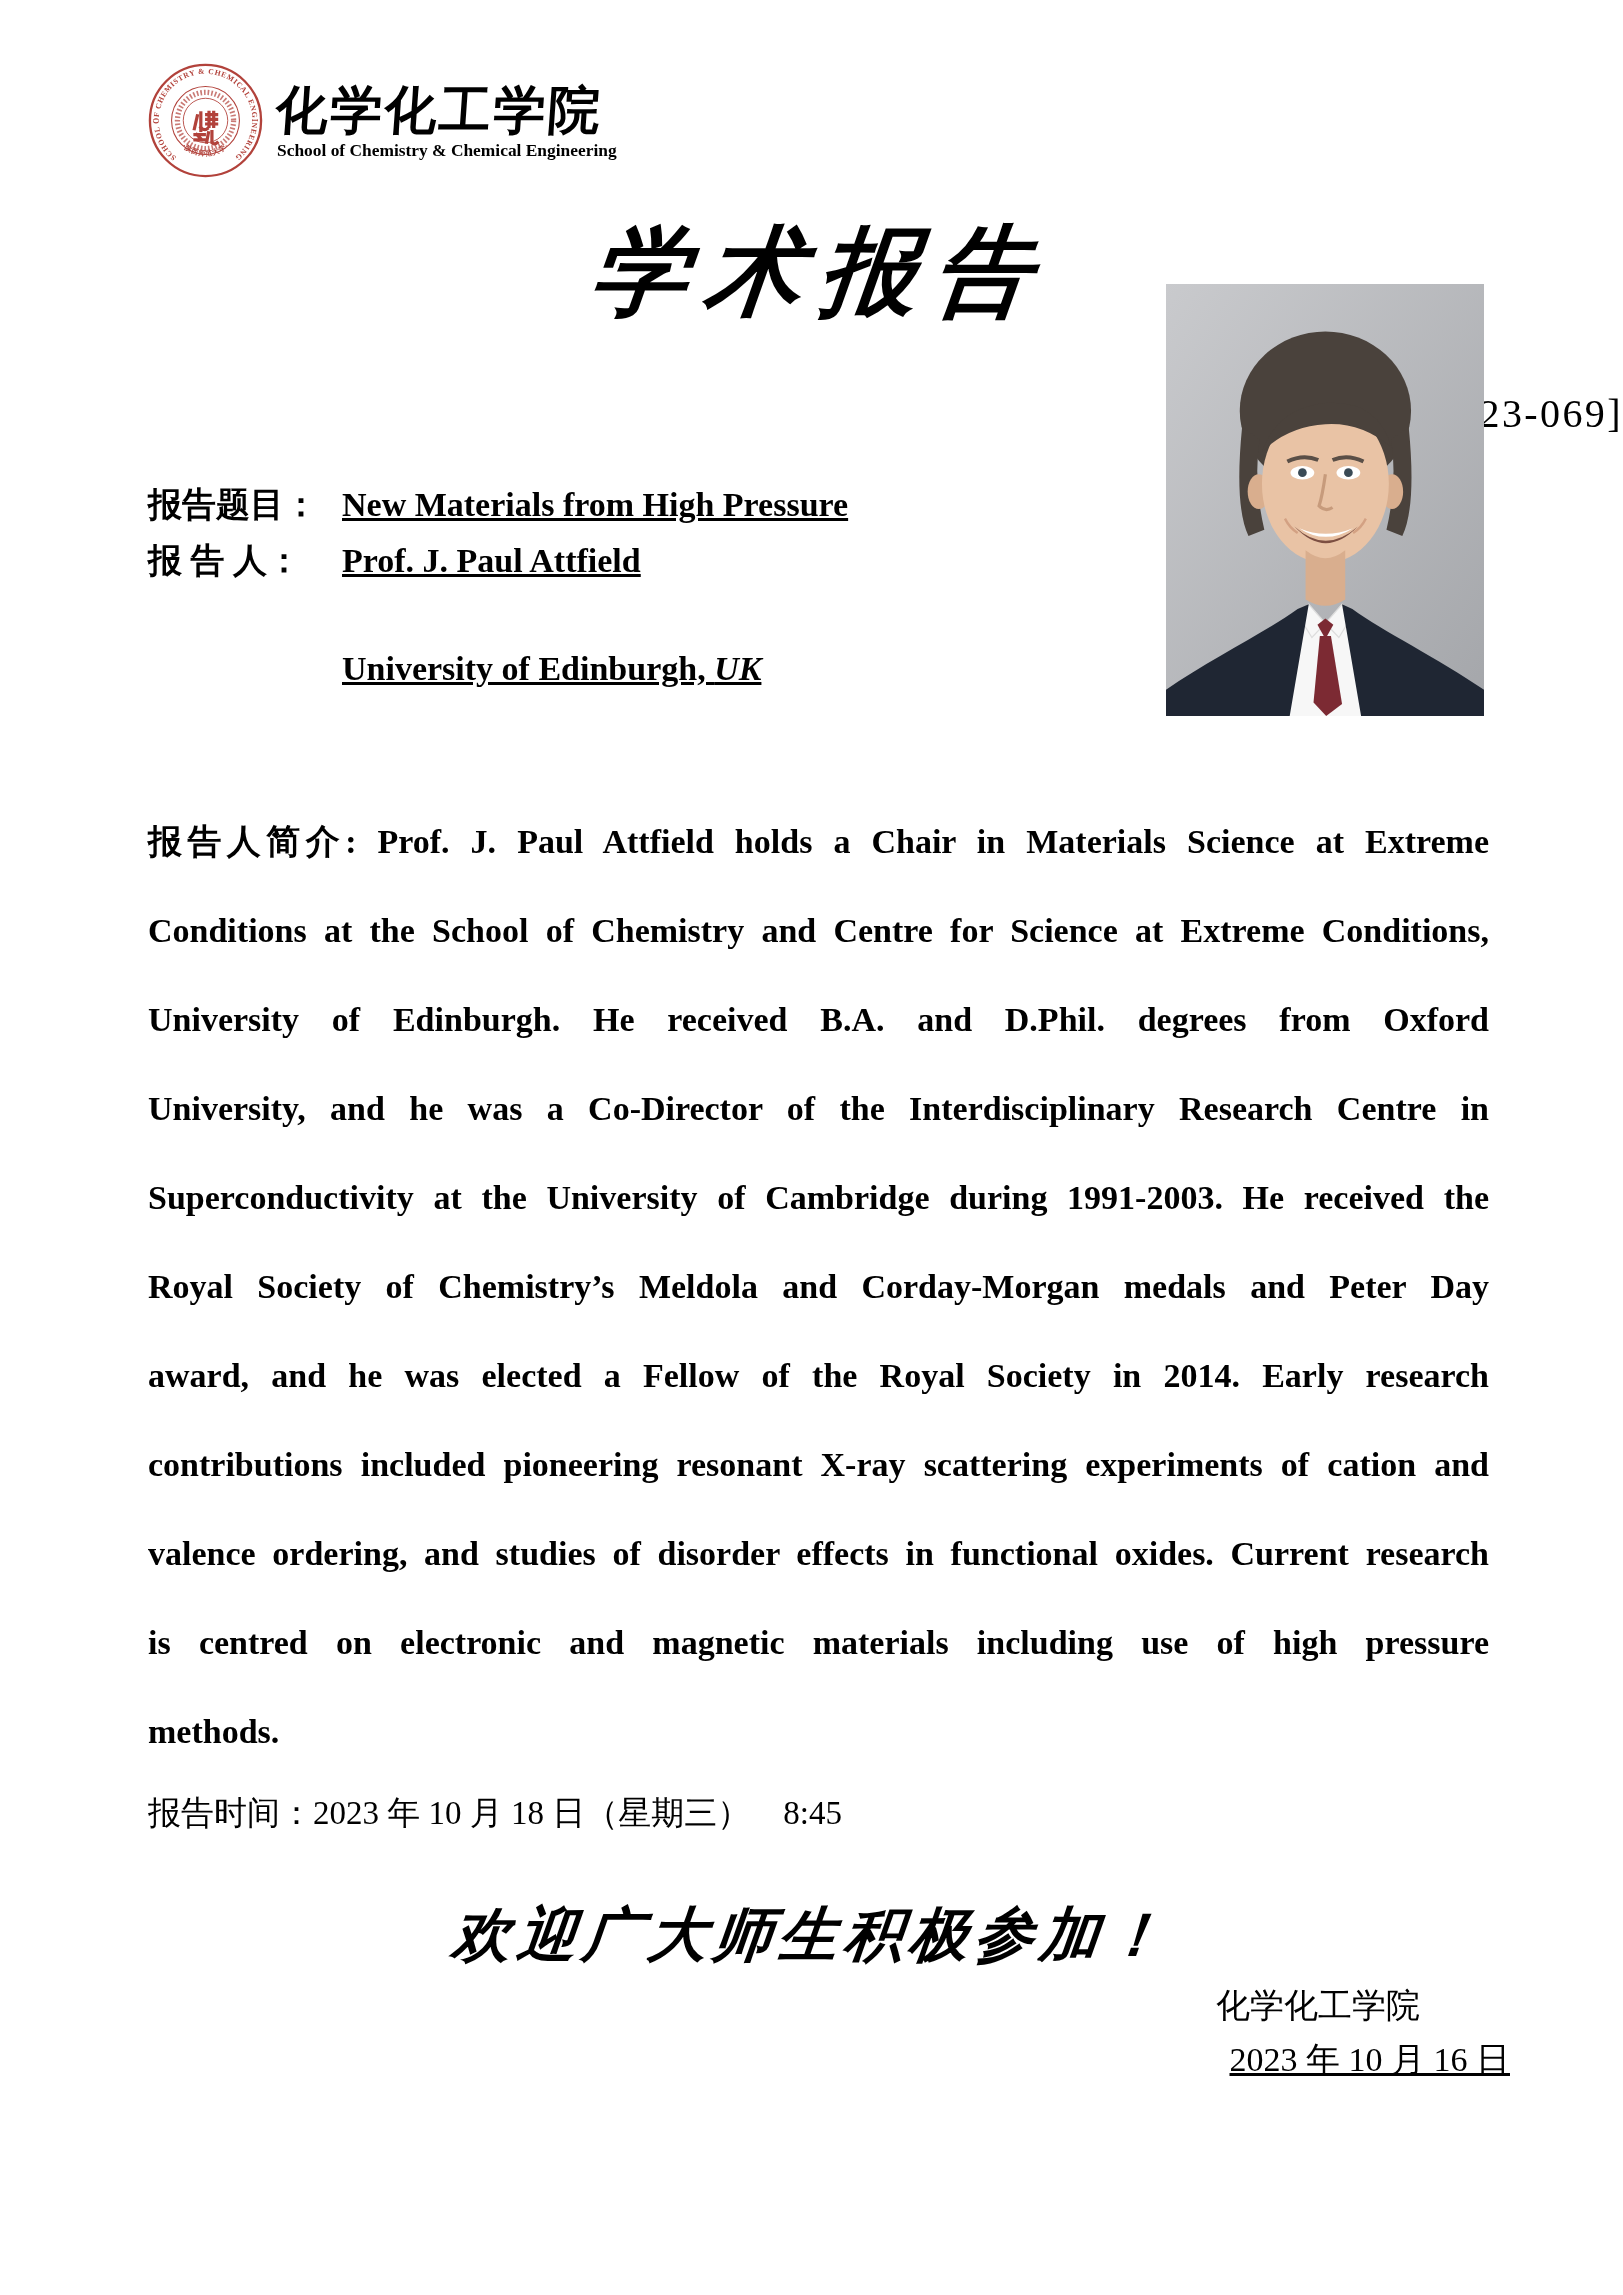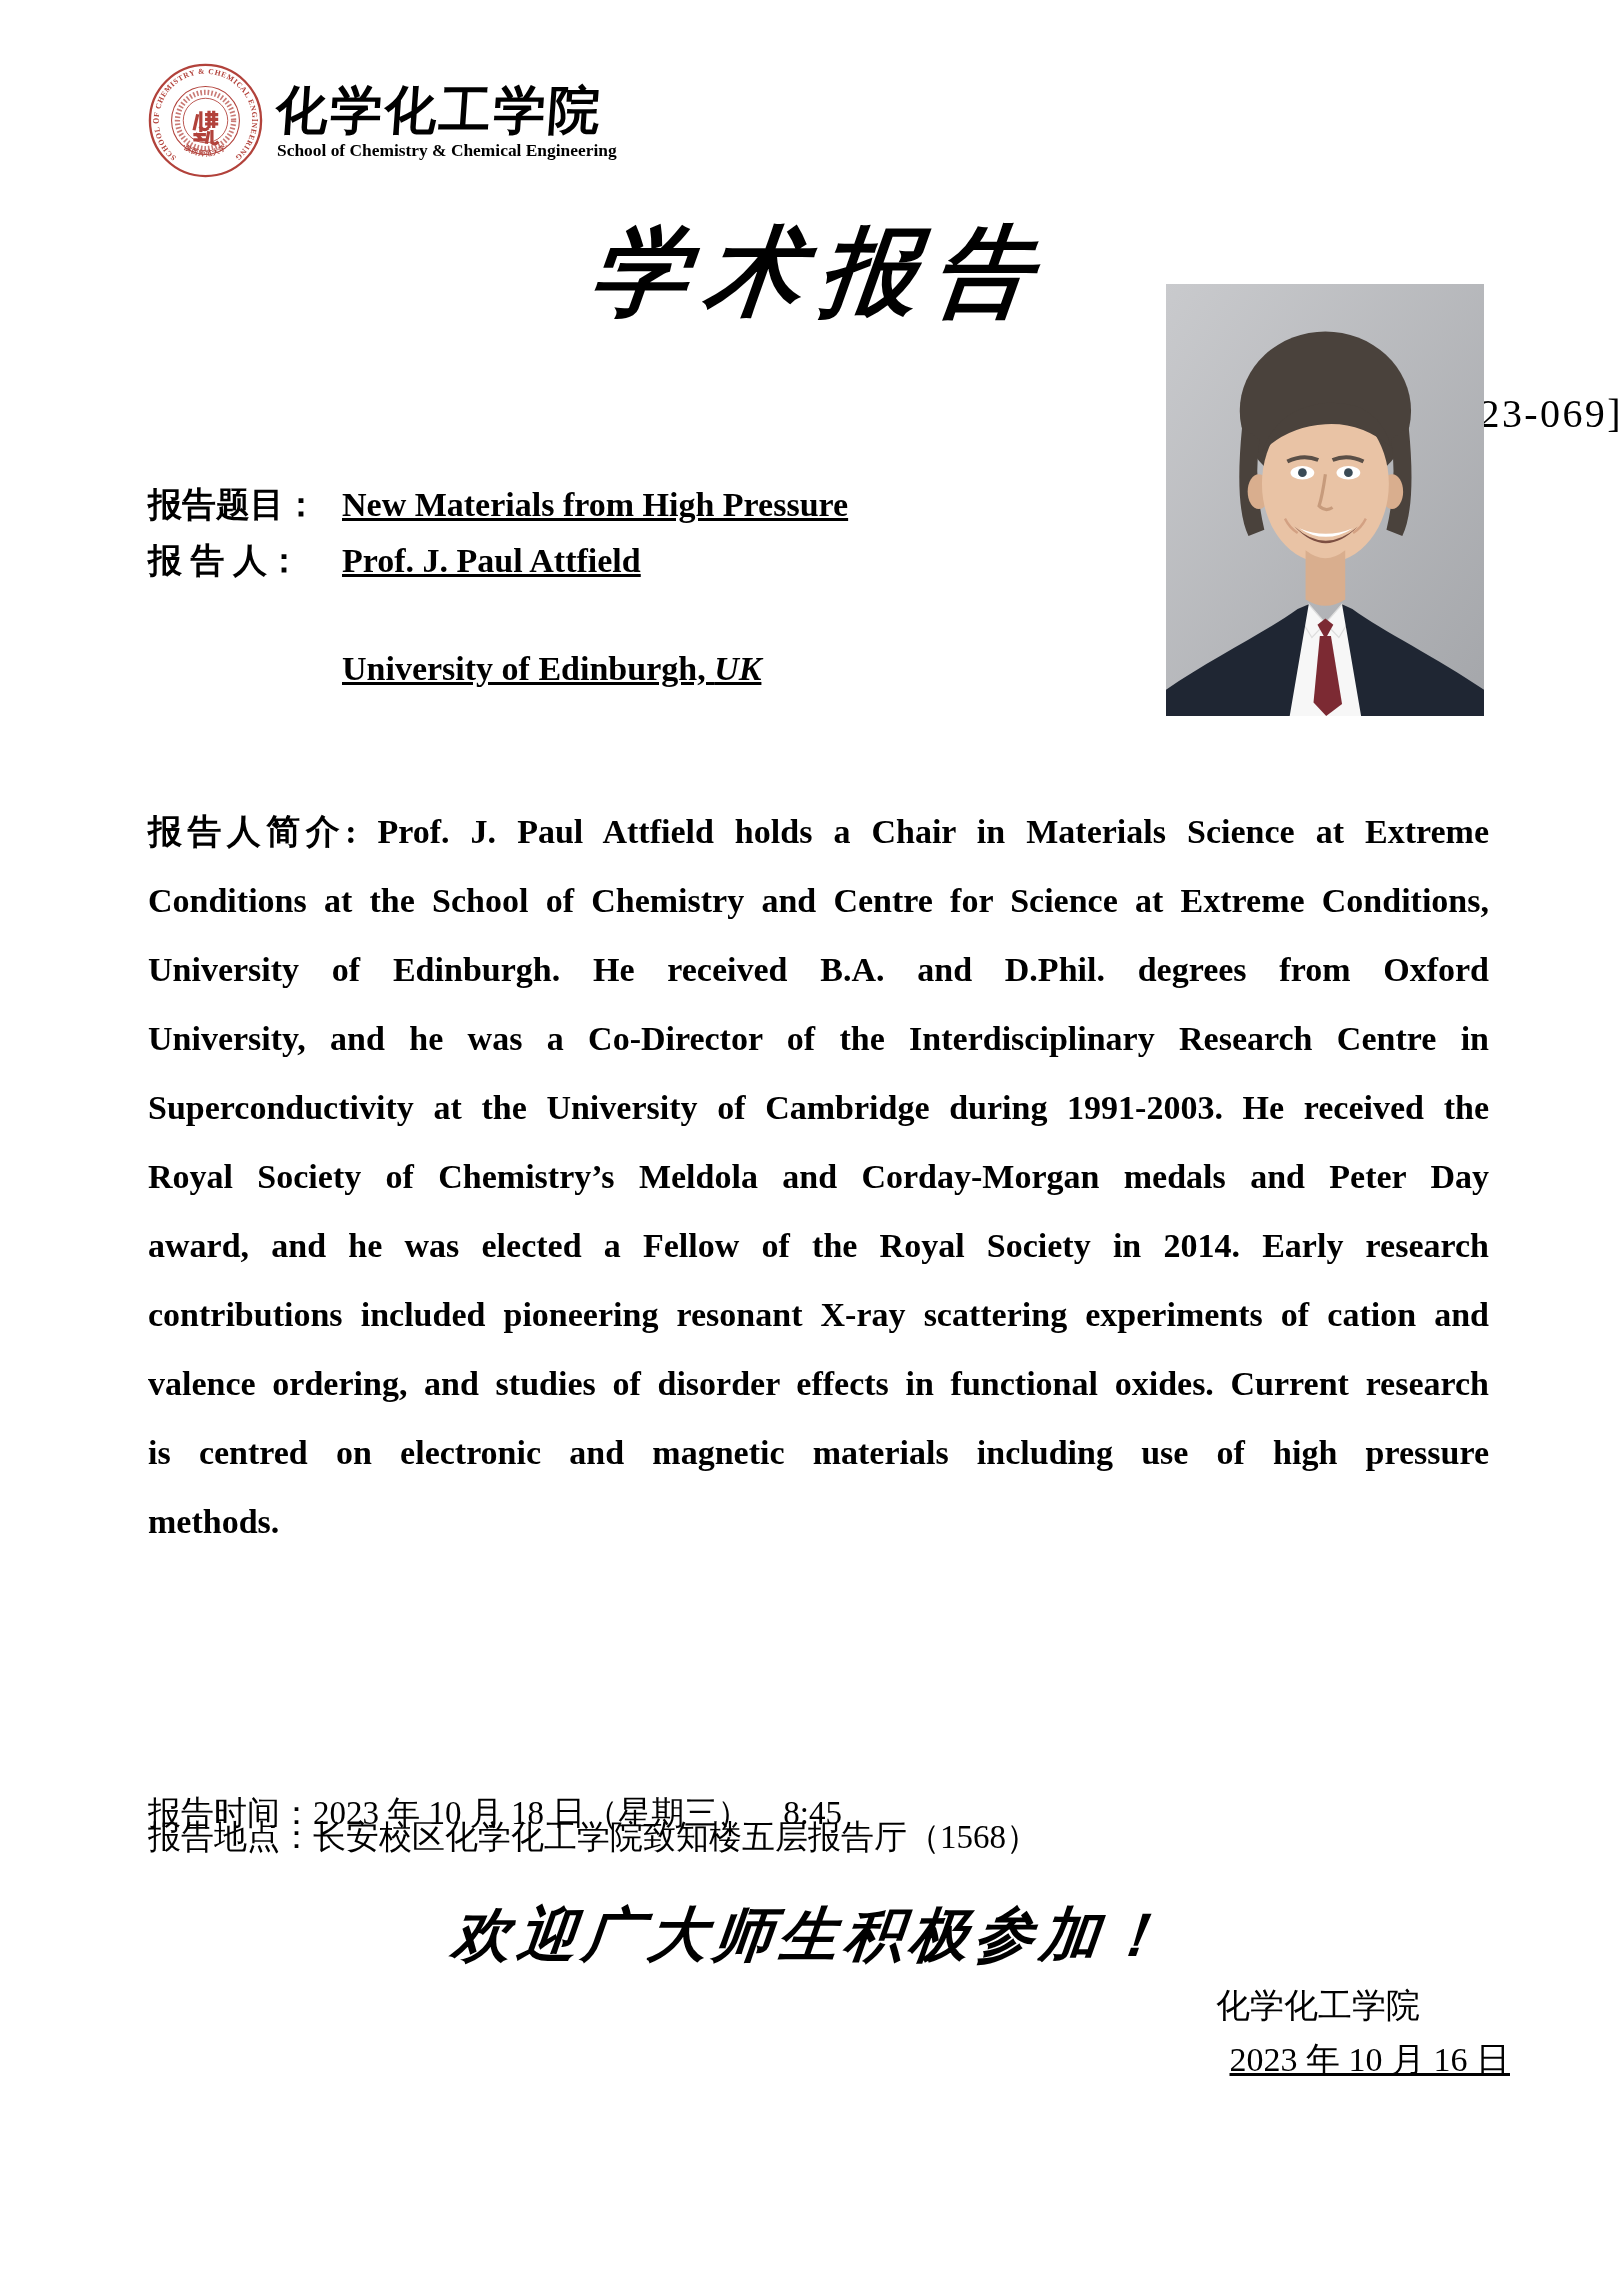--- a/index.html
+++ b/index.html
@@ -51,21 +51,21 @@
   .ph-s2{stop-color:var(--photo-bg-dark,#a7a9ad);}
   .st-skin{fill:var(--skin,#e9c3a5);}
   .st-skin-dk{fill:#d9ae8e;}
   .st-hair{fill:var(--hair,#4a423c);}
   .st-suit{fill:var(--suit-navy,#1f2633);}
   .st-shirt{fill:var(--shirt-white,#f7f7f7);}
   .st-tie{fill:var(--tie-red,#7c2a33);}
   
   .bio{
     position:absolute;left:148px;top:797px;width:1341px;margin:0;
-    font-size:34px;font-weight:bold;line-height:69px;
+    font-size:34px;font-weight:bold;line-height:89px;
     text-align:justify;word-spacing:7.1px;
   }
   
   .sched{position:absolute;left:148px;font-size:33px;white-space:nowrap;}
   .sched-time{top:1791px;}
   .sched-venue{top:1815px;}
   
   .welcome{
     position:absolute;left:0;top:1896px;width:100%;
     text-align:center;
@@ -172,22 +172,19 @@
     </svg>
   </figure>
 
   <p class="bio">
     <span class="bio-label">报告人简介:</span><span> Prof. J. Paul Attfield holds a Chair in Materials Science at Extreme Conditions at the School of Chemistry and Centre for Science at Extreme Conditions, University of Edinburgh. He received B.A. and D.Phil. degrees from Oxford University, and he was a Co-Director of the Interdisciplinary Research Centre in Superconductivity at the University of Cambridge during 1991-2003. He received the Royal Society of Chemistry’s Meldola and Corday-Morgan medals and Peter Day award, and he was elected a Fellow of the Royal Society in 2014. Early research contributions included pioneering resonant X-ray scattering experiments of cation and valence ordering, and studies of disorder effects in functional oxides. Current research is centred on electronic and magnetic materials including use of high pressure methods.</span>
   </p>
 
   <div class="sched sched-time">
     <span>报告时间：</span><span>2023 年 10 月 18 日（星期三） 8:45</span>
   </div>
-  <div class="sched sched-venue">
-    <span>报告地点：</span><span>长安校区化学化工学院致知楼五层报告厅（1568）</span>
-  </div>
 
   <div class="welcome">欢迎广大师生积极参加！</div>
   <div class="sig-org">化学化工学院</div>
   <div class="sig-date">2023 年 10 月 16 日</div>
 
 </div>
 
 
 </body></html>

